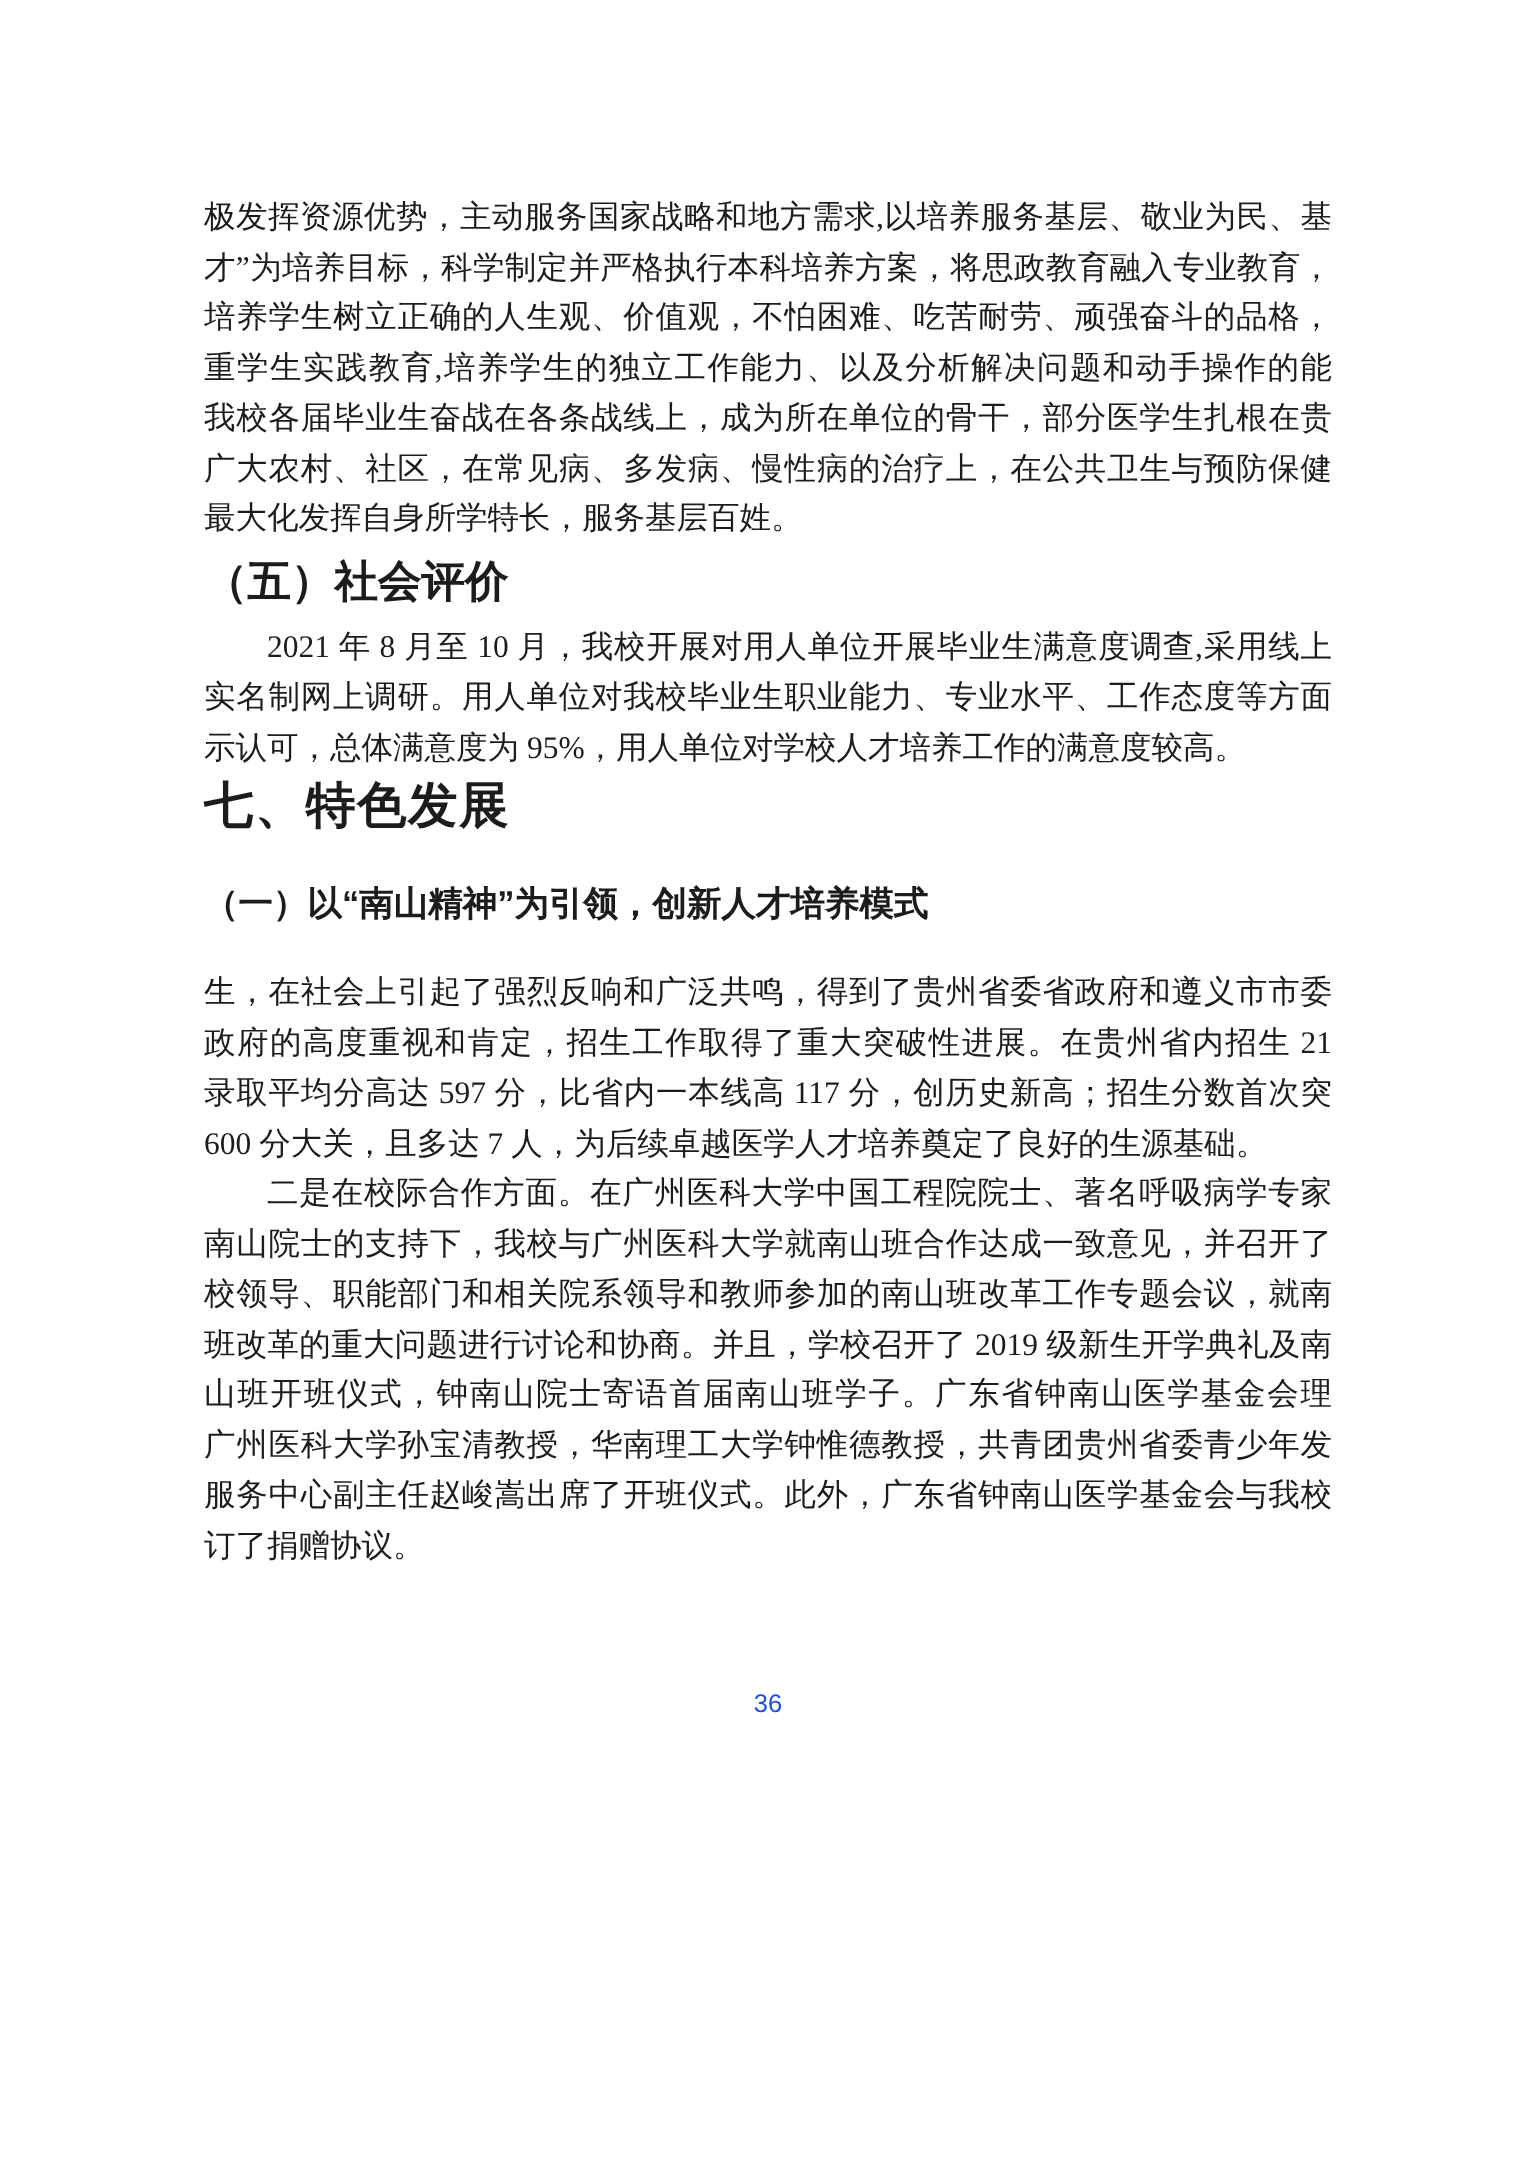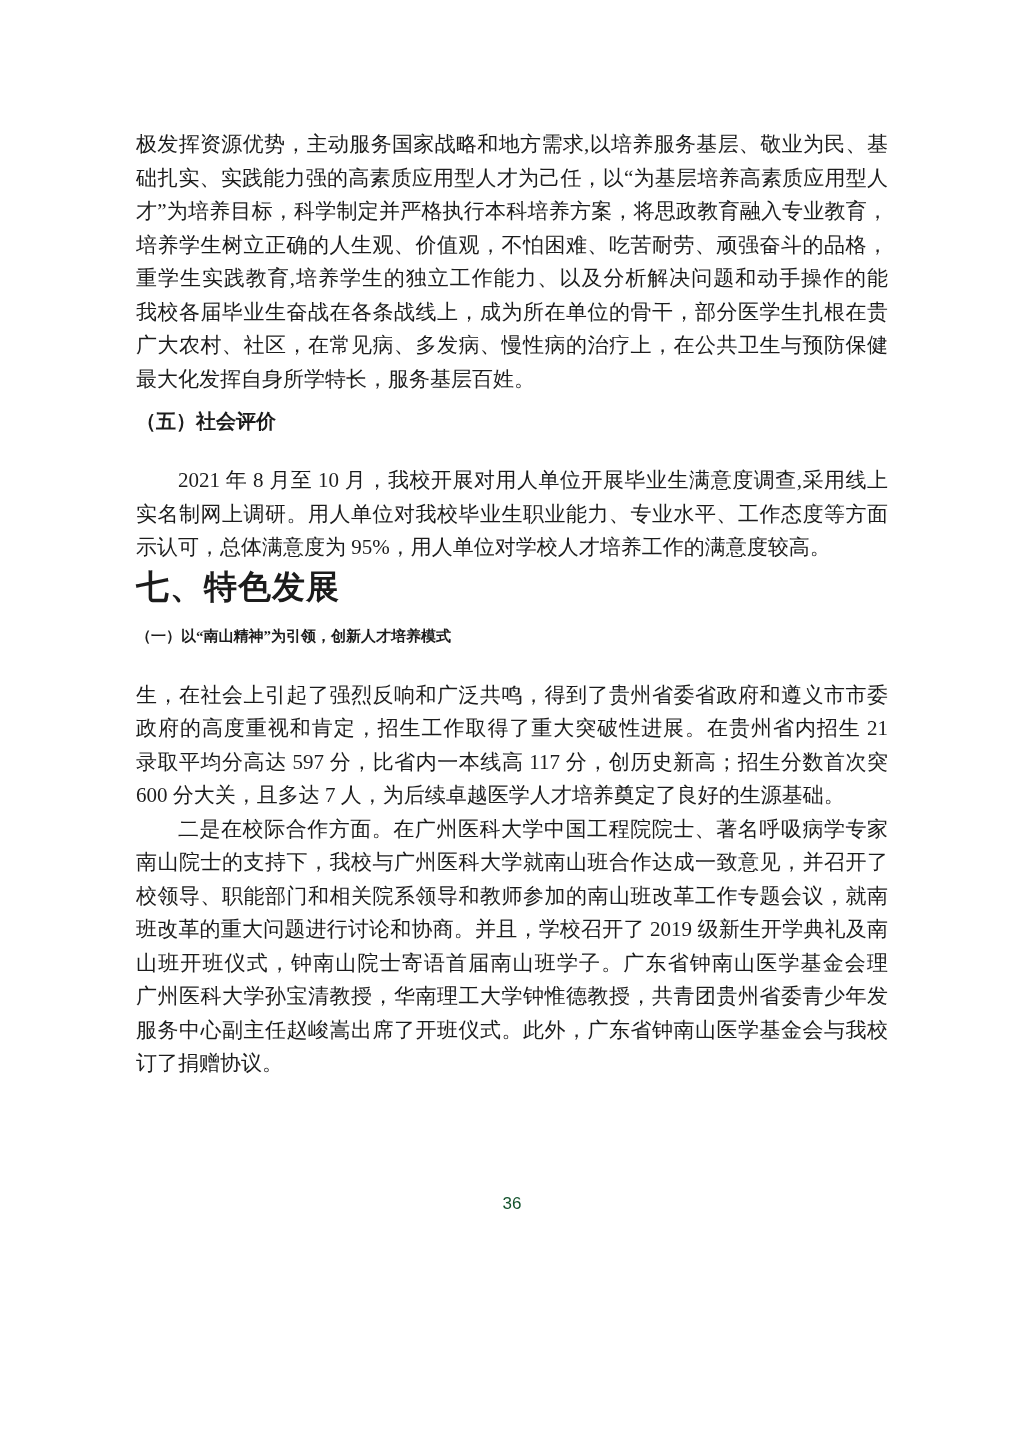--- a/index.html
+++ b/index.html
@@ -27,57 +27,56 @@
     text-align: justify;
     text-align-last: justify;
     height: 33.5px;
     overflow: hidden;
   }
   .line.indent { text-indent: 42px; }
   .line.last { text-align-last: left; }
   .h-sub {
     font-family: "Liberation Serif", "DejaVu Serif", serif;
     font-weight: bold;
-    font-size: 20px;
+    font-size: 29px;
     line-height: 34px;
-    margin: 8px 0 26px 0;
+    margin: 8px 0 10px 0;
   }
   .h-chapter {
     font-family: "Liberation Sans", "DejaVu Sans", sans-serif;
     font-weight: bold;
     font-size: 33px;
     line-height: 40px;
     margin: 2px 0 0 0;
     letter-spacing: 1px;
   }
   .h-sub2 {
-    font-family: Liberation Serif, serif;
+    font-family: Liberation Sans, sans-serif;
     font-weight: bold;
-    font-size: 15px;
+    font-size: 23px;
     line-height: 34px;
-    margin: 12px 0 26px 0;
+    margin: 28px 0 26px 0;
   }
   .footer {
-    margin-top: 112px;
+    margin-top: 78px;
     text-align: center;
     font-family: "Liberation Sans", "DejaVu Sans", sans-serif;
     font-size: 17px;
     line-height: 22px;
-    color: #14532d;
+    color: #1d4ed8;
   }
 </style>
 </head>
 <body>
 
 <div class="page">
   <div class="content">
 
     <div class="para">
       <div class="line">极发挥资源优势，主动服务国家战略和地方需求,以培养服务基层、敬业为民、基</div>
-      <div class="line">础扎实、实践能力强的高素质应用型人才为己任，以“为基层培养高素质应用型人</div>
       <div class="line">才”为培养目标，科学制定并严格执行本科培养方案，将思政教育融入专业教育，</div>
       <div class="line">培养学生树立正确的人生观、价值观，不怕困难、吃苦耐劳、顽强奋斗的品格，注</div>
       <div class="line">重学生实践教育,培养学生的独立工作能力、以及分析解决问题和动手操作的能力。</div>
       <div class="line">我校各届毕业生奋战在各条战线上，成为所在单位的骨干，部分医学生扎根在贵州</div>
       <div class="line">广大农村、社区，在常见病、多发病、慢性病的治疗上，在公共卫生与预防保健上，</div>
       <div class="line last">最大化发挥自身所学特长，服务基层百姓。</div>
     </div>
 
     <div class="h-sub">（五）社会评价</div>
 

